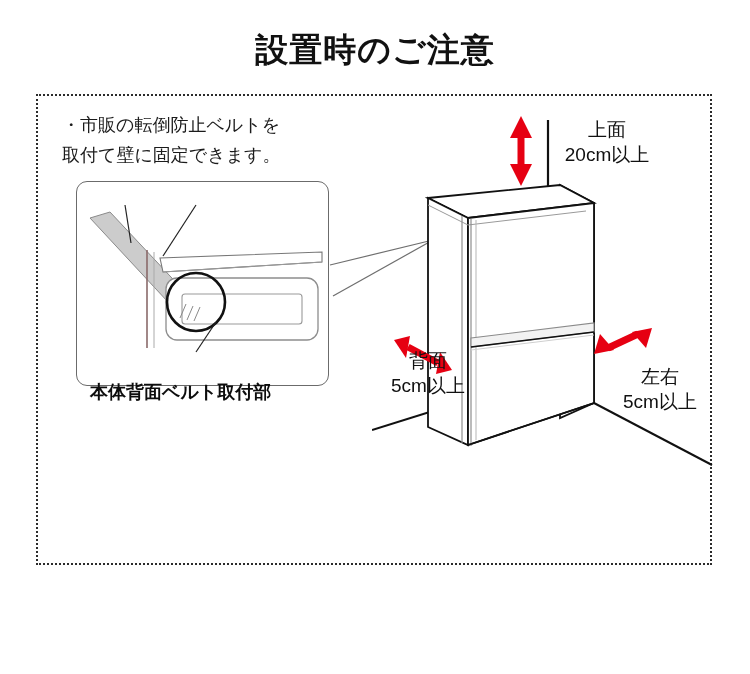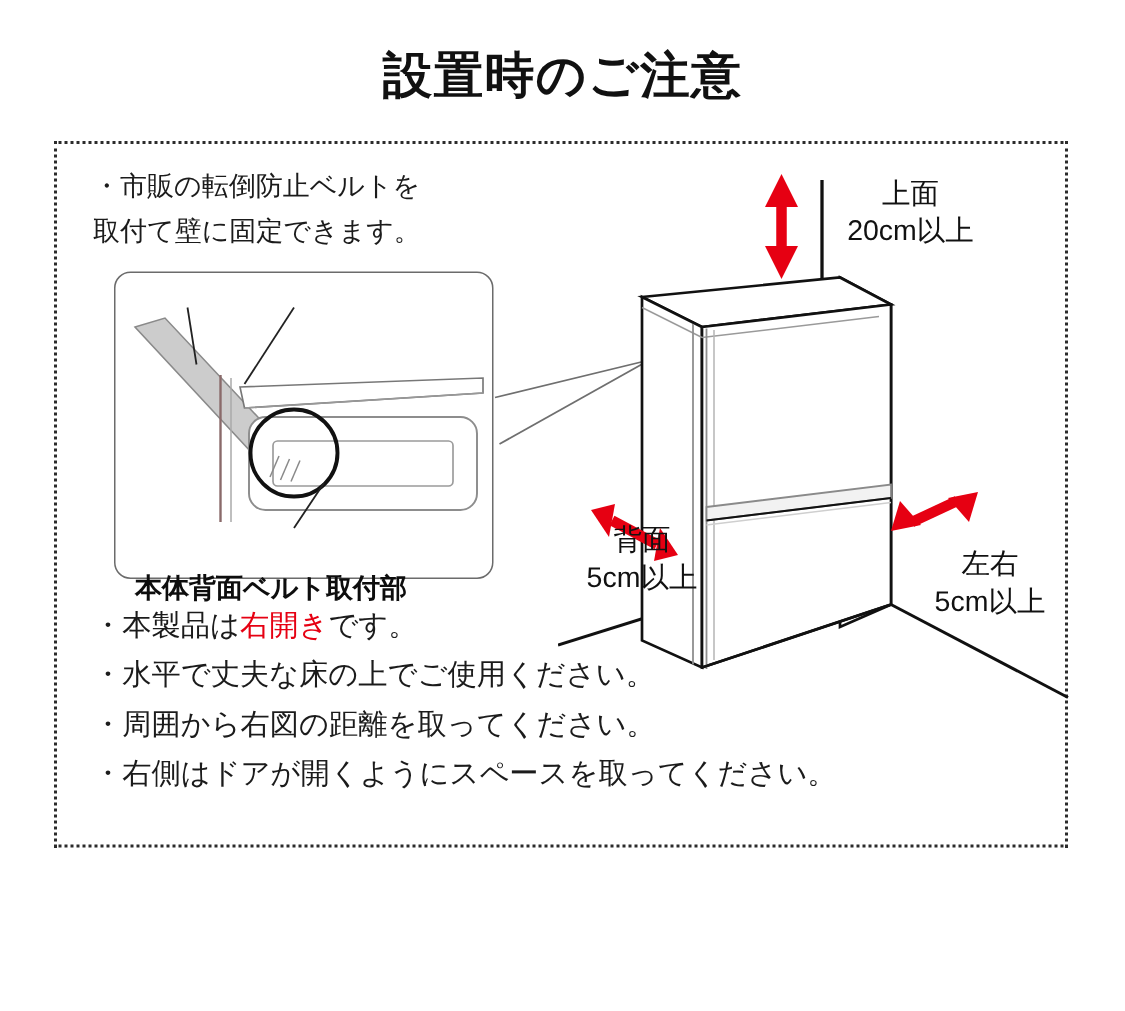--- a/index.html
+++ b/index.html
@@ -140,34 +140,20 @@
     <line x1="196" y1="205" x2="163" y2="256" stroke="#222222" stroke-width="1.2"></line>
 
     <line x1="216" y1="322" x2="196" y2="352" stroke="#222222" stroke-width="1.2"></line>
 
     <line x1="330" y1="265" x2="433" y2="240" stroke="#6f6f6f" stroke-width="1.2"></line>
     <line x1="333" y1="296" x2="433" y2="240" stroke="#6f6f6f" stroke-width="1.2"></line>
   </svg>
 
   <div class="detail-label-bottom">本体背面ベルト取付部</div>
 
-  <div class="bullets">
-    <div>
-      <span>・本製品は</span><span class="hl-red">右開き</span><span>です。</span>
-    </div>
-    <div>
-      <span>・水平で丈夫な床の上でご使用ください。</span>
-    </div>
-    <div>
-      <span>・周囲から右図の距離を取ってください。</span>
-    </div>
-    <div>
-      <span>・右側はドアが開くようにスペースを取ってください。</span>
-    </div>
-  </div>
 
   <svg class="scene" viewBox="0 0 350 420" width="350" height="420" style="pointer-events:none;">
 
     <line x1="176" y1="20" x2="176" y2="100" stroke="#111111" stroke-width="2.2"></line>
     <line x1="0" y1="330" x2="96" y2="300" stroke="#111111" stroke-width="2"></line>
     <line x1="222" y1="303" x2="340" y2="365" stroke="#111111" stroke-width="2"></line>
 
     <polygon points="188,85 222,103 222,303 188,318" fill="#ffffff" stroke="#111111" stroke-width="1.8"></polygon>
 
     <polygon points="56,98 188,85 222,103 96,118" fill="#ffffff" stroke="#111111" stroke-width="1.8"></polygon>

